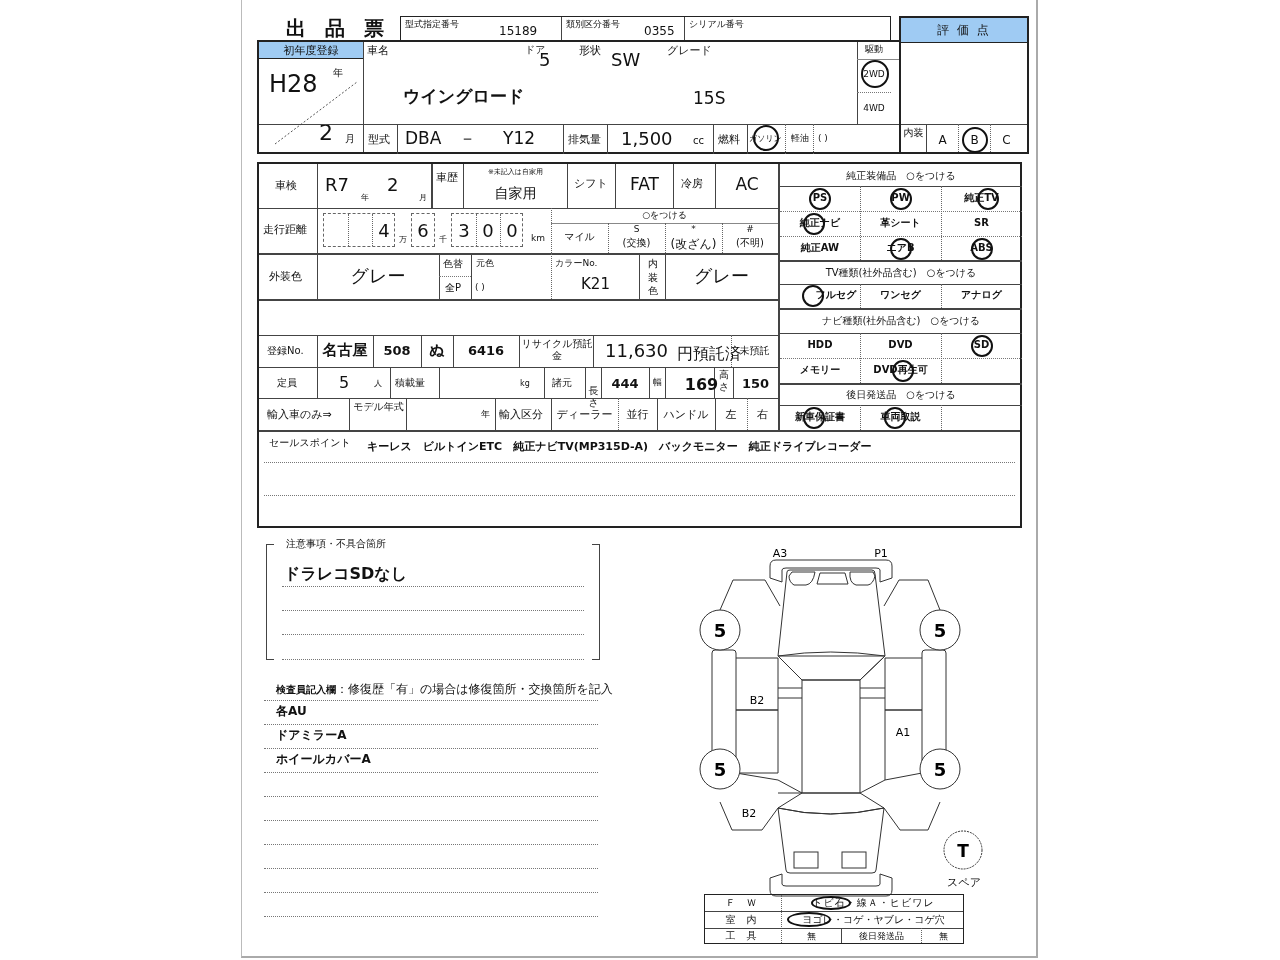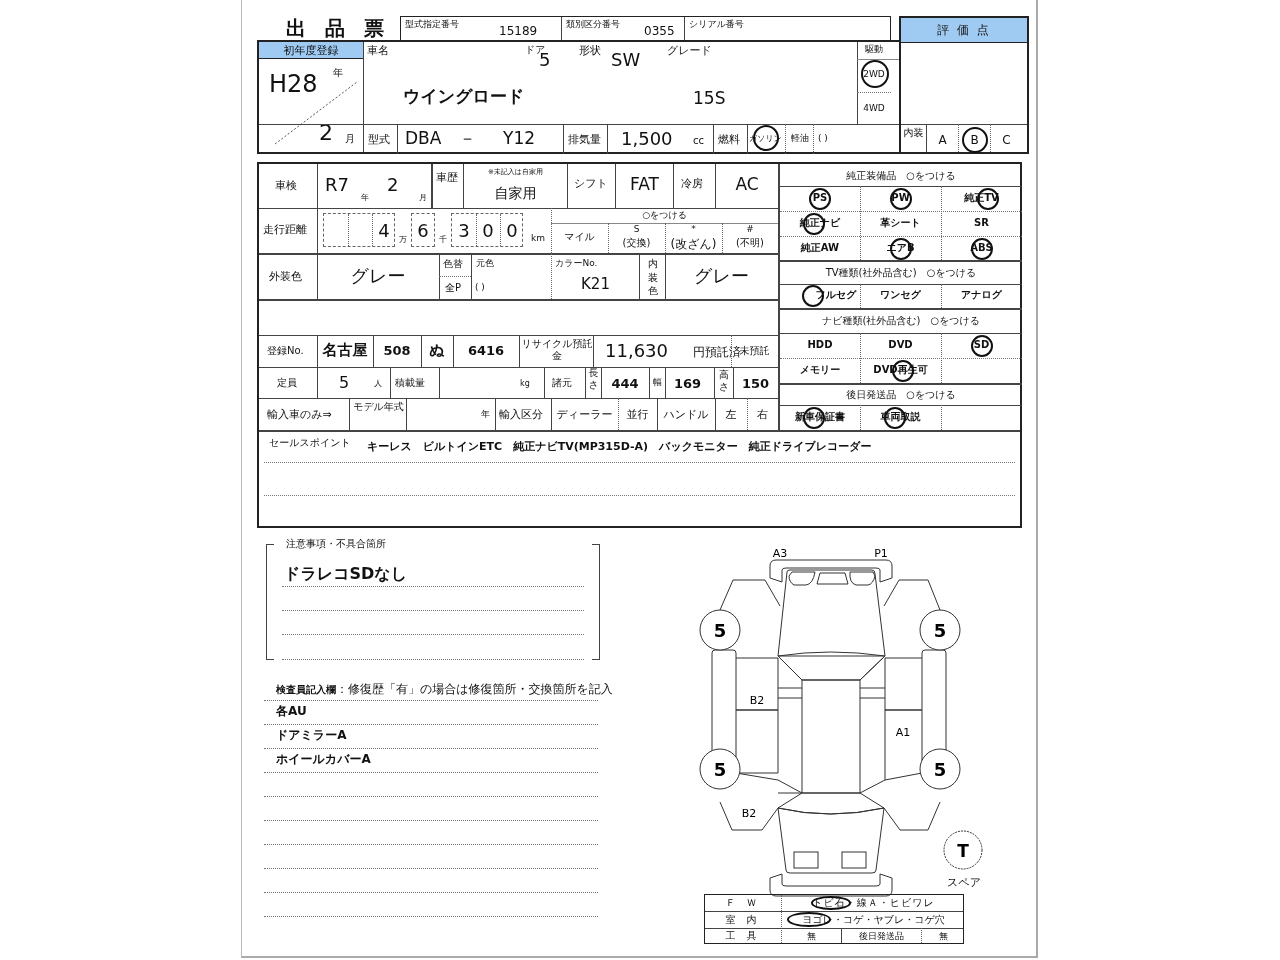--- a/index.html
+++ b/index.html
@@ -201,21 +201,21 @@
     <div class="vl" style="left:260px"></div>
     <div class="vl" style="left:334px"></div>
     <div class="vld" style="left:472px;top:0;bottom:0"></div>
     <div class="t" style="left:8px;top:11px;font-size:10px">登録No.</div>
     <div class="t c bold" style="left:58px;width:56px;top:8px;font-size:15px">名古屋</div>
     <div class="t c bold" style="left:114px;width:48px;top:9px;font-size:13px">508</div>
     <div class="t c bold" style="left:162px;width:32px;top:8px;font-size:15px">ぬ</div>
     <div class="t c bold" style="left:194px;width:66px;top:9px;font-size:13px">6416</div>
     <div class="t c" style="left:262px;width:72px;top:3px;font-size:10px;white-space:normal;line-height:1.2">リサイクル預託金</div>
     <div class="t" style="left:346px;top:7px;font-size:18px">11,630</div>
-    <div class="t" style="left:434px;top:11px;font-size:12px">円預託済</div>
+    <div class="t" style="left:418px;top:11px;font-size:16px">円預託済</div>
     <div class="t c" style="left:472px;width:47px;top:11px;font-size:10px">未預託</div>
   </div>
   <div class="hl" style="top:203px;width:519px;right:auto"></div>
 
   <div class="abs" style="left:0;top:203px;width:519px;height:31px">
     <div class="vl" style="left:58px"></div>
     <div class="vl" style="left:131px"></div>
     <div class="vl" style="left:180px"></div>
     <div class="vl" style="left:285px"></div>
     <div class="vl" style="left:326px"></div>
@@ -223,24 +223,24 @@
     <div class="vl" style="left:390px"></div>
     <div class="vl" style="left:406px"></div>
     <div class="vl" style="left:455px"></div>
     <div class="vl" style="left:474px"></div>
     <div class="t" style="left:18px;top:11px;font-size:10px">定員</div>
     <div class="t" style="left:80px;top:8px;font-size:16px">5</div>
     <div class="t" style="left:115px;top:13px;font-size:8px">人</div>
     <div class="t" style="left:136px;top:11px;font-size:10px">積載量</div>
     <div class="t" style="left:261px;top:13px;font-size:8px">kg</div>
     <div class="t" style="left:293px;top:11px;font-size:10px">諸元</div>
-    <div class="t c" style="left:327px;width:15px;top:0;font-size:10px;white-space:normal;line-height:1.2">長さ</div>
+    <div class="t c" style="left:327px;width:15px;top:18px;font-size:10px;white-space:normal;line-height:1.2">長さ</div>
     <div class="t c bold" style="left:342px;width:48px;top:10px;font-size:13px">444</div>
     <div class="t c" style="left:391px;width:15px;top:11px;font-size:9px">幅</div>
-    <div class="t c bold" style="left:404px;width:49px;top:10px;font-size:13px">169</div>
+    <div class="t c bold" style="left:418px;width:49px;top:10px;font-size:16px">169</div>
     <div class="t c" style="left:456px;width:18px;top:2px;font-size:10px;white-space:normal;line-height:1.2">高さ</div>
     <div class="t c bold" style="left:474px;width:45px;top:10px;font-size:13px">150</div>
   </div>
   <div class="hl" style="top:234px;width:519px;right:auto"></div>
 
   <div class="abs" style="left:0;top:234px;width:519px;height:32px">
     <div class="vl" style="left:90px"></div>
     <div class="vl" style="left:147px"></div>
     <div class="vl" style="left:236px"></div>
     <div class="vl" style="left:292px"></div>

